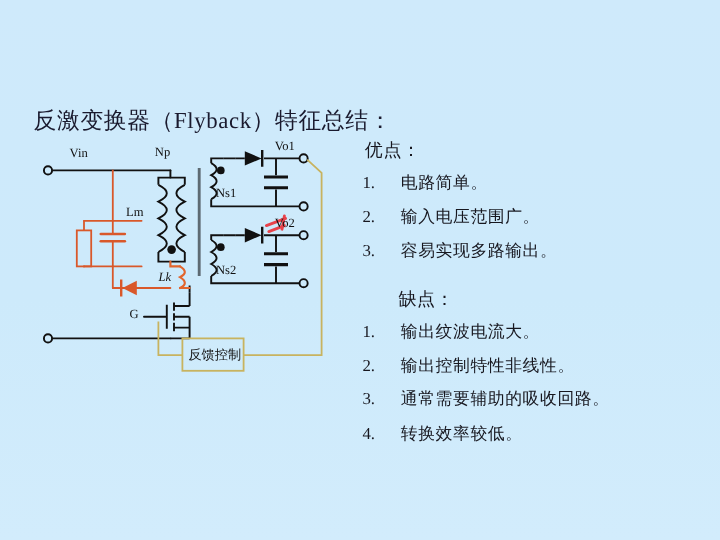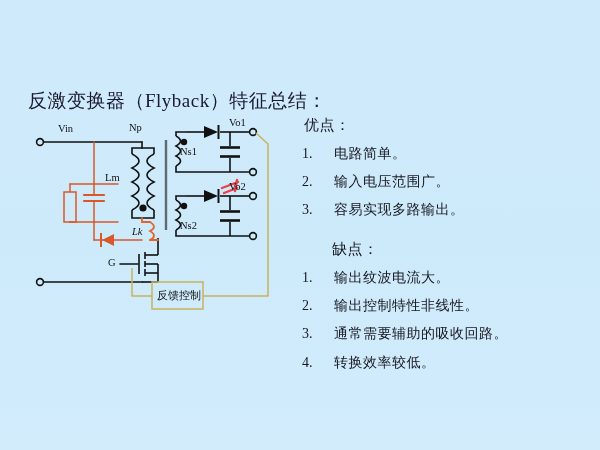--- a/index.html
+++ b/index.html
@@ -203,21 +203,21 @@
       </g>
       <rect x="128" y="164" width="51" height="27" fill="none" stroke="#c8b35f" stroke-width="1.5"></rect>
     </svg>
 
     
     <div class="lbl" style="left:34px;top:5px;">Vin</div>
     <div class="lbl" style="left:105px;top:4px;">Np</div>
     <div class="lbl" style="left:81px;top:54px;text-align:right;">Lm</div>
     <div class="lbl" style="left:108px;top:108px;font-style:italic;">Lk</div>
     <div class="lbl" style="left:84px;top:139px;">G</div>
-    <div class="lbl" style="left:156px;top:28px;text-align:center;">Ns1</div>
+    <div class="lbl" style="left:156px;top:38px;text-align:center;">Ns1</div>
     <div class="lbl" style="left:156px;top:102px;">Ns2</div>
     <div class="lbl" style="left:205px;top:-1px;">Vo1</div>
     <div class="lbl" style="left:205px;top:63px;">Vo2</div>
     <div class="lbl" style="left:133px;top:170px;font-size:11px;font-family:Liberation Serif, serif;">反馈控制</div>
   </div>
 
   <div id="right">
 
     <div class="sec-head">优点：</div>
     <ul class="lst" id="pros">

